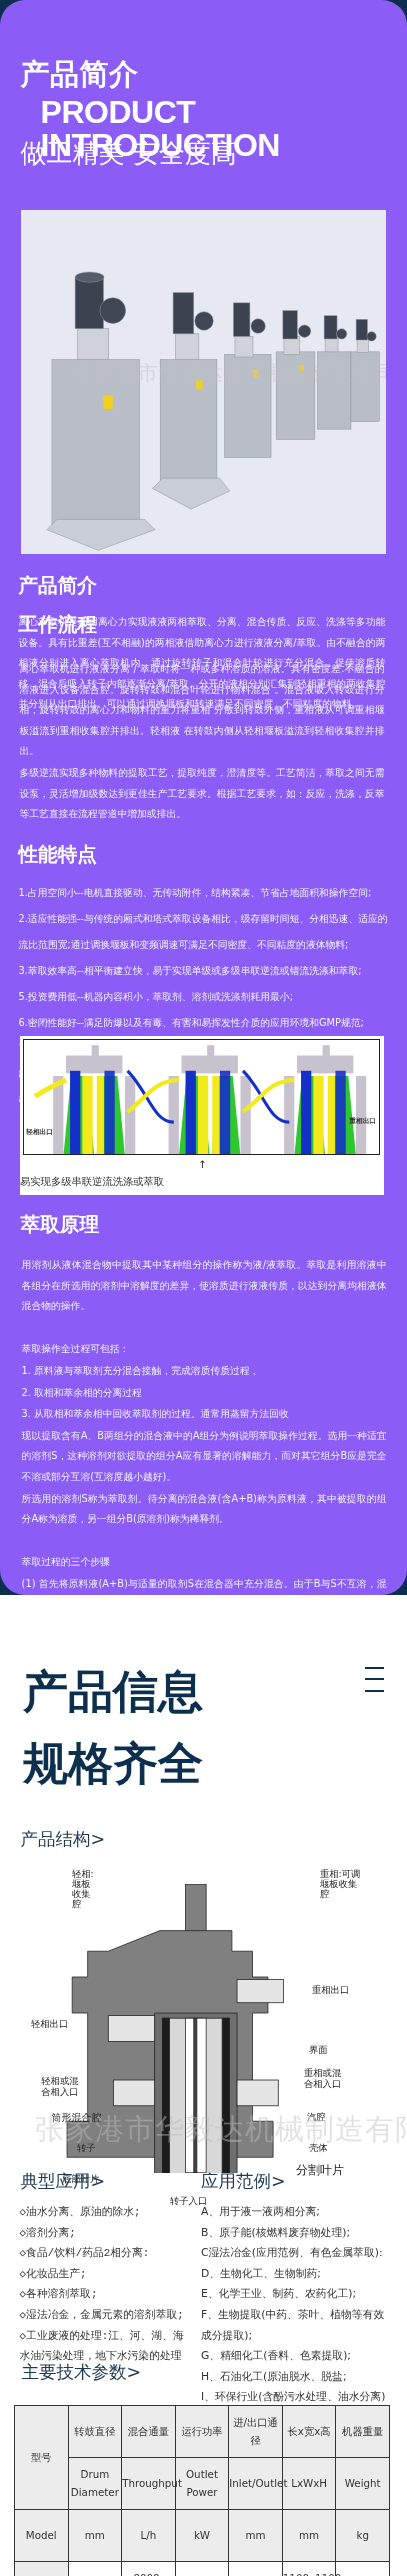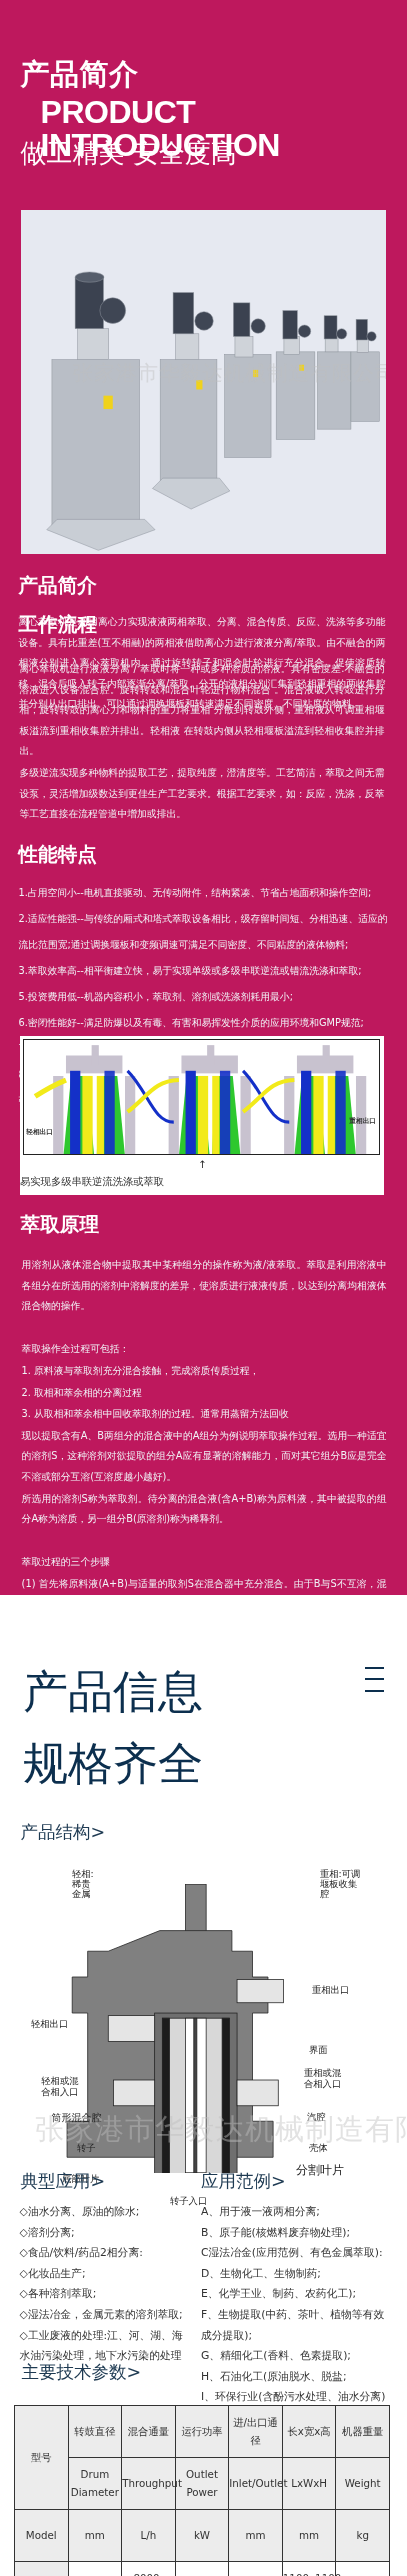--- a/index.html
+++ b/index.html
@@ -1,35 +1,35 @@
 <!DOCTYPE html>
 <html style="font-size:8.2px"><head>
 <meta charset="utf-8">
 <style>
   * { box-sizing: border-box; margin: 0; padding: 0; }
   body { width: 407px; font-family: "DejaVu Sans", "Liberation Sans", sans-serif; background: #0c2f4e; }
-  .navy { background: #be185d; color: #fff; }
+  .navy { background: #8b5cf6; color: #fff; border-radius: 25px; }
   .sec1 { position: relative; height: 1595px; }
   .hero-title { position: absolute; left: 20.6px; top: 58px; font-size: 29px; font-weight: bold; line-height: 33px; letter-spacing: 0.5px; }
   .hero-en { position: absolute; left: 20.6px; top: 96px; font-size: 32px; font-weight: bold; line-height: 33px; font-family: "Liberation Sans", sans-serif; letter-spacing: -0.5px; margin-left: 20px; }
   .hero-sub { position: absolute; left: 20.6px; top: 138px; font-size: 26px; line-height: 31px; font-weight: normal; }
   .photo { background: #e6e9f1; position: absolute; overflow: hidden; }
   .hero-photo { left: 20.6px; top: 210px; width: 365px; height: 344px; }
   .h2 { position: absolute; font-size: 19.6px; font-weight: bold; line-height: 24px; }
   .para { position: absolute; font-size: 9.8px; line-height: 20.6px; color: #f1f4f8; text-align: justify; }
   .para p { margin: 1px; }
   .feat { position: absolute; left: 18.5px; top: 876px; width: 370px; font-size: 9.8px; line-height: 26px; color:#f1f4f8;}
   .diagram { position: absolute; left: 20px; top: 1036px; width: 364px; height: 159px; background: #fff; }
   .diagram-inner { position: absolute; left: 3.1px; top: 3.1px; width: 357px; height: 116px; border: 0.5px solid #222; overflow: hidden; }
   .diagram-caption { position: absolute; left: 0; right: 0; top: 139px; text-align: left; color: #333; font-size: 10.3px; }
   .diagram-arrow { position: absolute; left: 178px; top: 122px; font-size: 10.3px; color: #222; }
 
   
   .white { background: #fff; color: #0c2f4e; position: relative; height: 999px; }
-  .big-title { position: absolute; left: 23px; font-size: 45px; font-weight: normal; line-height: 54px; }
+  .big-title { position: absolute; left: 23px; font-size: 45px; font-weight: bold; line-height: 54px; }
   .menu-icon { position: absolute; width: 18.5px; height: 25px; }
   .menu-icon span { display: block; position: absolute; left: 0; width: 18.5px; height: 1.5px; }
   .sub-h { position: absolute; font-size: 17.5px; color: #1e3a52; line-height: 20.6px; }
   .watermark { position: absolute; color: rgba(190,190,190,0.45); font-size: 29px; white-space: nowrap; letter-spacing: 1px; }
   .app-list { position: absolute; font-size: 10.8px; line-height: 20.6px; color: #333; }
   table.spec { position: absolute; left: 14px; top: 2405px; width: 376px; border-collapse: collapse; font-size: 10.3px; color: #333; table-layout: fixed; }
   table.spec td { border: 0.5px solid #333; text-align: center; vertical-align: middle; height: 52px; line-height: 17.5px; }
   table.spec td.gray { background: #ececec; }
 </style>
 </head>
@@ -185,59 +185,59 @@
 
 <section class="white">
   <div class="big-title" style="top:70px;">产品信息</div>
   <div class="big-title" style="top:142px;">规格齐全</div>
   <div class="menu-icon" style="left:365px; top:72px;">
     <span style="top:0; background:#0c2f4e;"></span>
     <span style="top:11.3px; background:#0c2f4e;"></span>
     <span style="top:23px; background:#0c2f4e;"></span>
   </div>
 
-  <div class="sub-h" style="left:20.6px; top:227px;">产品结构&gt;</div>
+  <div class="sub-h" style="left:20.6px; top:234px;">产品结构&gt;</div>
 
   <div style="position:absolute; left:31px; top:289px; width:340px; height:289px;">
     <svg width="340" height="289" viewBox="0 0 660 560">
       <rect width="660" height="560" fill="#fff"></rect>
       <g stroke="#222" stroke-width="1.5">
         <rect x="300" y="0" width="40" height="240" fill="#808080"></rect>
         <path d="M250,90 h140 v40 h40 v50 h30 v70 h-30 v210 h40 v70 h-400 v-70 h40 v-210 h-30 v-70 h30 v-50 h40z" fill="#808080"></path>
         <rect x="240" y="250" width="160" height="330" fill="#6f6f6f"></rect>
         <rect x="255" y="260" width="130" height="310" fill="#d8d8d8"></rect>
         <rect x="300" y="260" width="40" height="300" fill="#fff"></rect>
         <rect x="316" y="260" width="6" height="300" fill="#444"></rect>
         <rect x="150" y="255" width="90" height="50" fill="#e5e5e5"></rect>
         <rect x="400" y="185" width="90" height="45" fill="#e5e5e5"></rect>
         <rect x="160" y="380" width="80" height="50" fill="#e5e5e5"></rect>
         <rect x="400" y="380" width="80" height="50" fill="#e5e5e5"></rect>
         <rect x="255" y="260" width="14" height="310" fill="#1c1c1c"></rect>
         <rect x="371" y="260" width="14" height="310" fill="#1c1c1c"></rect>
       </g>
     </svg>
-    <div style="position:absolute; left:41px; top:-15.5px; font-size:9.3px; color:#222; line-height:10.3px; width:26px;">轻相:稀贵金属</div>
+    <div style="position:absolute; left:41px; top:-15.5px; font-size:9.3px; color:#222; line-height:10.3px; width:26px;">轻相:堰板收集腔</div>
     <div style="position:absolute; left:0px; top:134px; font-size:9.3px; color:#222;">轻相出口</div>
     <div style="position:absolute; left:10.3px; top:191px; font-size:9.3px; color:#222; width:41px; line-height:11.3px;">轻相或混合相入口</div>
     <div style="position:absolute; left:20.6px; top:227px; font-size:10px; color:#222;">筒形混合腔</div>
     <div style="position:absolute; left:46px; top:258px; font-size:9.3px; color:#222;">转子</div>
     <div style="position:absolute; left:31px; top:289px; font-size:9.3px; color:#222;">底部叶片</div>
     <div style="position:absolute; left:289px; top:-15.5px; font-size:9.3px; color:#222; width:41px; line-height:10.3px;">重相:可调堰板收集腔</div>
     <div style="position:absolute; left:281px; top:100px; font-size:9.3px; color:#222;">重相出口</div>
     <div style="position:absolute; left:278px; top:160px; font-size:9.3px; color:#222;">界面</div>
     <div style="position:absolute; left:273px; top:183px; font-size:9.3px; color:#222; width:46px; line-height:11.3px;">重相或混合相入口</div>
     <div style="position:absolute; left:276px; top:227px; font-size:9.3px; color:#222;">汽腔</div>
     <div style="position:absolute; left:278px; top:258px; font-size:9.3px; color:#222;">壳体</div>
     <div style="position:absolute; left:265px; top:278px; font-size:12px; color:#222;">分割叶片</div>
   </div>
   <div style="position:absolute; left:170px; top:600px; font-size:9.3px; color:#222;">转子入口</div>
   <div class="watermark" style="left:35px; top:515px;">张家港市华毅达机械制造有限公司</div>
 
   <div class="sub-h" style="left:20.6px; top:576px;">典型应用&gt;</div>
-  <div class="app-list" style="left:19.6px; top:607px; width:165px;">
+  <div class="app-list" style="left:19.6px; top:607px; width:165px;font-family:Liberation Mono, monospace;">
     <div>◇油水分离、原油的除水;</div>
     <div>◇溶剂分离;</div>
     <div>◇食品/饮料/药品2相分离:</div>
     <div>◇化妆品生产;</div>
     <div>◇各种溶剂萃取;</div>
     <div>◇湿法冶金，金属元素的溶剂萃取;</div>
     <div>◇工业废液的处理:江、河、湖、海水油污染处理，地下水污染的处理</div>
   </div>
   <div class="sub-h" style="left:201px; top:576px;">应用范例&gt;</div>
   <div class="app-list" style="left:201px; top:607px; width:185px;">

